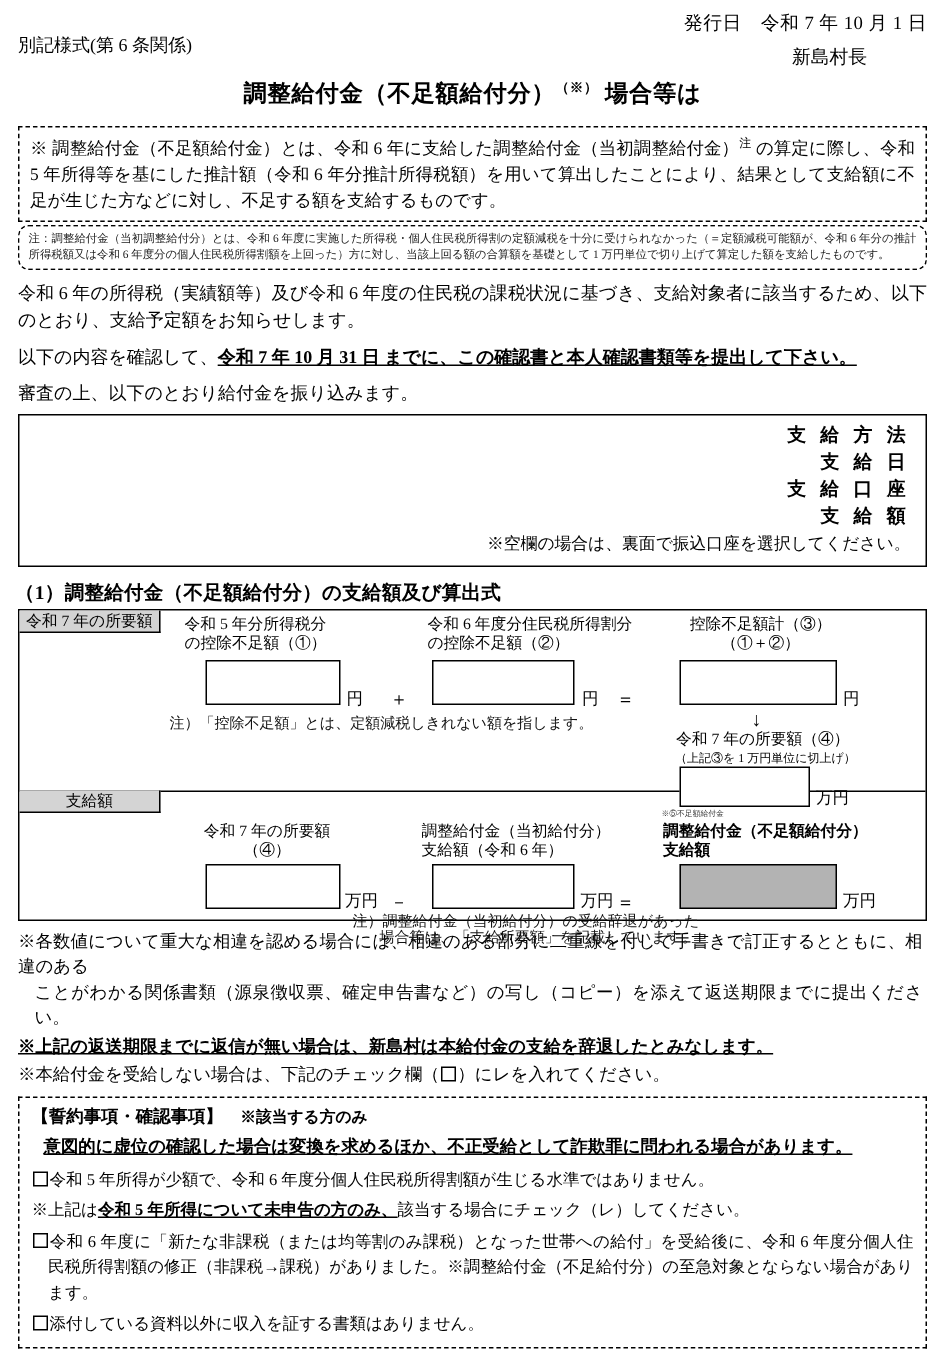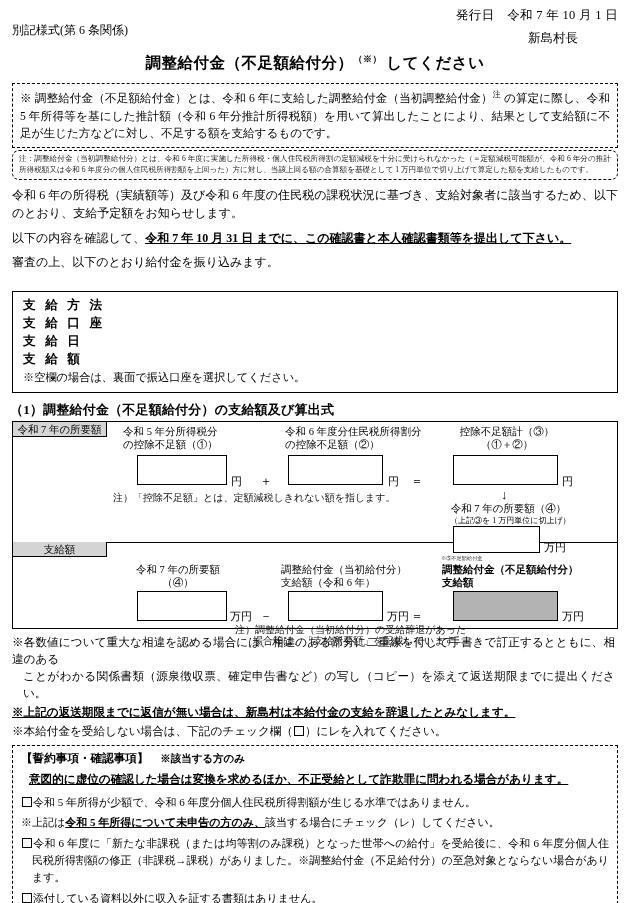--- a/index.html
+++ b/index.html
@@ -107,23 +107,24 @@
     text-align: justify;
   }
   .u-bold {
     font-weight: bold;
     text-decoration: underline;
   }
 
   
   .pay-box {
     border: 1.3px solid #000;
-    margin: 20px 12px 0 12px;
+    margin: 5px 12px 0 12px;
     padding: 5px 10px 6px 10px;
     box-sizing: border-box;
+    text-align: right;
   }
   .pay-row {
     font-size: 12.6px;
     font-weight: bold;
     letter-spacing: 3.2px;
     line-height: 1.42;
   }
   .pay-foot {
     font-size: 11.2px;
     font-weight: normal;
@@ -276,39 +277,39 @@
 
 <div class="page">
 
   <div class="hdr">
     <div class="issue-date">発行日　令和 7 年 10 月 1 日</div>
     <div class="form-code">別記様式(第 6 条関係)</div>
     <div class="issuer">新島村長</div>
   </div>
 
   <div class="doc-title">
-    <span>調整給付金（不足額給付分）</span><span class="sup">（※）</span><span> してください</span>
+    <span>調整給付金（不足額給付分）</span><span class="sup">（※）</span><span> 場合等は</span>
   </div>
 
   <div class="dashed-box">
     <p><span>※ 調整給付金（不足額給付金）とは、令和 6 年に支給した調整給付金（当初調整給付金）</span><span class="sup">注</span><span> の算定に際し、令和 5 年所得等を基にした推計額（令和 6 年分推計所得税額）を用いて算出したことにより、結果として支給額に不足が生じた方などに対し、不足する額を支給するものです。</span></p>
   </div>
 
   <div class="note-box">
     <p>注：調整給付金（当初調整給付分）とは、令和 6 年度に実施した所得税・個人住民税所得割の定額減税を十分に受けられなかった（＝定額減税可能額が、令和 6 年分の推計所得税額又は令和 6 年度分の個人住民税所得割額を上回った）方に対し、当該上回る額の合算額を基礎として 1 万円単位で切り上げて算定した額を支給したものです。</p>
   </div>
 
   <div class="body-para">令和 6 年の所得税（実績額等）及び令和 6 年度の住民税の課税状況に基づき、支給対象者に該当するため、以下のとおり、支給予定額をお知らせします。</div>
   <div class="body-para"><span>以下の内容を確認して、</span><span class="u-bold">令和 7 年 10 月 31 日 までに、この確認書と本人確認書類等を提出して下さい。</span></div>
   <div class="body-para">審査の上、以下のとおり給付金を振り込みます。</div>
 
   <div class="pay-box">
     <div class="pay-row">支 給 方 法</div>
+    <div class="pay-row">支 給 日</div>
     <div class="pay-row">支 給 口 座</div>
-    <div class="pay-row">支 給 日</div>
     <div class="pay-row">支 給 額</div>
     <div class="pay-foot">※空欄の場合は、裏面で振込口座を選択してください。</div>
   </div>
 
   <div class="sec-head">（1）調整給付金（不足額給付分）の支給額及び算出式</div>
 
   <div class="calc-table">
 
     <div class="calc-divider"></div>
 

